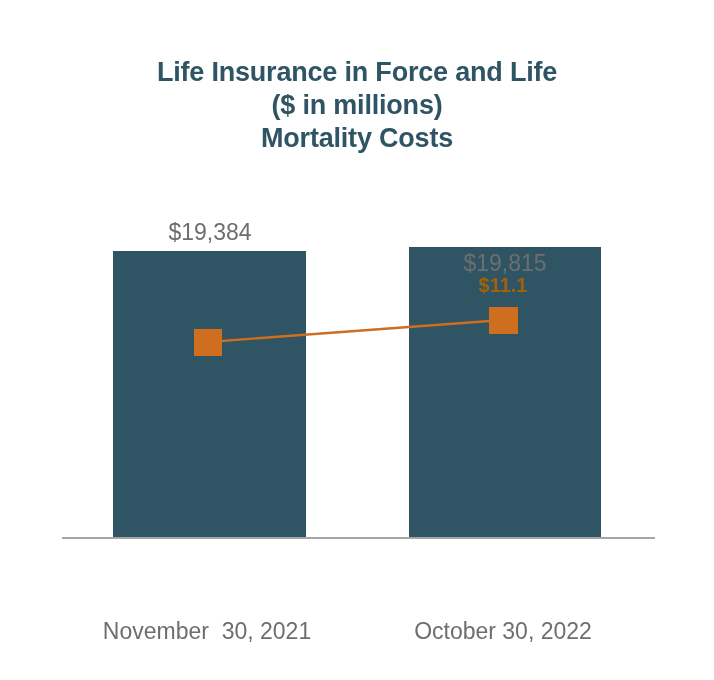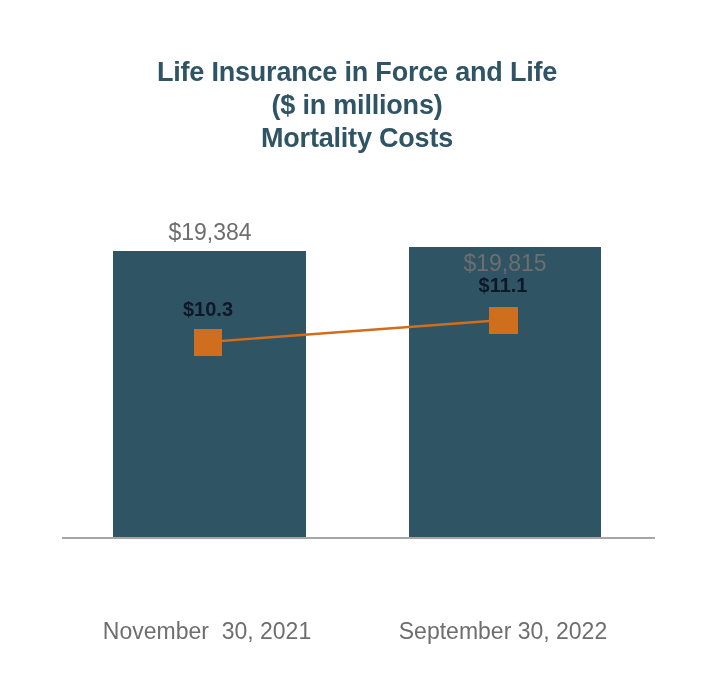--- a/index.html
+++ b/index.html
@@ -78,21 +78,21 @@
   }
   .marker {
     position: absolute;
     background: #cf6e1f;
   }
   #marker-0 { left: 194px; top: 329px; width: 28px; height: 27px; }
   #marker-1 { left: 489px; top: 307px; width: 29px; height: 27px; }
 
   .line-value-label {
     position: absolute;
-    color: #0f172a;
+    color: #a16207;
     font-weight: bold;
     font-size: 20px;
     line-height: 23px;
     text-align: center;
     white-space: nowrap;
   }
   #line-label-0 { left: 108px; top: 298px; width: 200px; }
   #line-label-1 { left: 403px; top: 274px; width: 200px; }
 
   
@@ -127,28 +127,27 @@
     <div class="bar-value-label" id="bar-label-0">$19,384</div>
     <div class="bar-value-label" id="bar-label-1">$19,815</div>
 
     <svg class="line-svg" viewBox="0 0 714 680">
       <line x1="208" y1="342" x2="503" y2="320" stroke="#cf6e1f" stroke-width="2.4"></line>
     </svg>
 
     <div class="marker" id="marker-0"></div>
     <div class="marker" id="marker-1"></div>
 
-    <div class="line-value-label" id="line-label-0">$10.3</div>
     <div class="line-value-label" id="line-label-1">$11.1</div>
 
     <div class="axis-line"></div>
 
     <div class="cat-label" id="cat-0">
       <span class="cline">November  30, 2021</span>
       
     </div>
     <div class="cat-label" id="cat-1">
-      <span class="cline">September 30, 2022</span>
+      <span class="cline">October 30, 2022</span>
       
     </div>
 
   </div>
 </div>
 
 </body></html>

